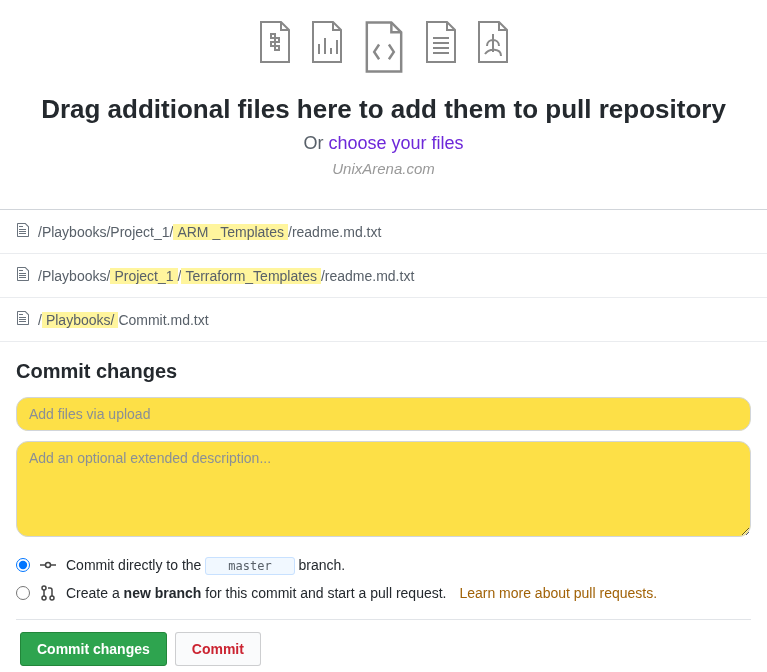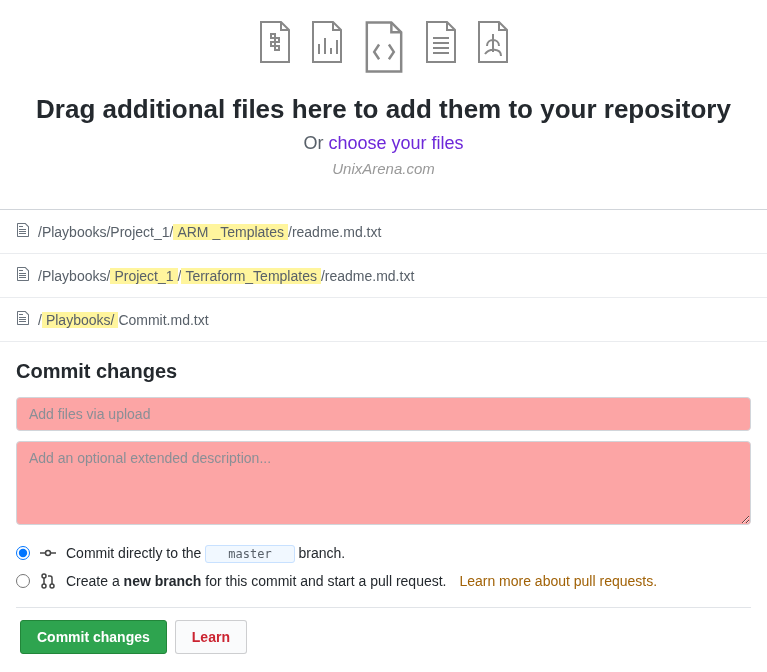--- a/index.html
+++ b/index.html
@@ -54,30 +54,30 @@
 .hl { background: #fff59d; padding: 0 4px; }
 .commit-section { padding: 18px 16px 10px; }
 .commit-heading {
   font-size: 20px;
   font-weight: 600;
   margin-bottom: 14px;
 }
 .input-summary, .input-desc {
   width: 100%;
   border: 1px solid #d1d5da;
-  border-radius: 4px;
+  border-radius: 12px;
   padding: 8px 12px;
   font-size: 14px;
   font-family: inherit;
   color: #24292e;
-  background: #fca5a5;
+  background: #fde047;
   margin-bottom: 10px;
 }
 .input-summary::placeholder, .input-desc::placeholder { color: #8a8f96; }
-.input-desc { height: 84px; resize: vertical; }
+.input-desc { height: 96px; resize: vertical; }
 .radio-row {
   display: flex;
   align-items: center;
   gap: 10px;
   padding: 6px 0;
   font-size: 14px;
 }
 .radio-row input[type=radio] { width: 14px; height: 14px; cursor: pointer; }
 .radio-row .mini-icon { width: 16px; height: 16px; }
 .branch-pill {
@@ -142,21 +142,21 @@
           <line x1="10" y1="23" x2="26" y2="23"></line>
           <line x1="10" y1="28" x2="26" y2="28"></line>
           <line x1="10" y1="33" x2="26" y2="33"></line>
         </svg></span>
     <span><svg viewBox="0 0 36 44" fill="none" stroke="#888" stroke-width="2">
           <path d="M4 2h20l8 8v32H4z"></path>
           <path d="M24 2v8h8"></path>
           <path d="M18 14v18M12 26c0-8 12-8 12 0M10 34c4-6 16-6 16 2"></path>
         </svg></span>
   </div>
-  <h2 class="drag-heading">Drag additional files here to add them to your repository</h2>
+  <h2 class="drag-heading">Drag additional files here to add them to pull repository</h2>
   <div class="or-line">
     <span>Or </span><a class="choose-link">choose your files</a>
   </div>
   <div class="watermark">UnixArena.com</div>
 </div>
 
 <div class="file-list" id="file-list">
     <div class="file-row">
       <span><svg viewBox="0 0 12 16">
           <path d="M6 5H2V4h4v1zM2 8h7V7H2v1zm0 2h7V9H2v1zm0 2h7v-1H2v1zm10-7.5V14c0 .55-.45 1-1 1H1c-.55 0-1-.45-1-1V2c0-.55.45-1 1-1h7.5L12 4.5zM11 5L8 2H1v12h10V5z"></path>
@@ -198,15 +198,15 @@
         <circle cx="4" cy="3" r="2"></circle>
         <circle cx="4" cy="13" r="2"></circle>
         <circle cx="12" cy="13" r="2"></circle>
         <path d="M4 5v6M8 3h2a2 2 0 0 1 2 2v6"></path>
       </svg>
     <span><span>Create a </span><strong>new branch</strong><span> for this commit and start a pull request. </span><a class="learn-link">Learn more about pull requests.</a></span>
   </label>
 
   <div class="actions">
     <button class="btn btn-primary">Commit changes</button>
-    <button class="btn btn-danger">Learn</button>
+    <button class="btn btn-danger">Commit</button>
   </div>
 </div>
 
 </body></html>

